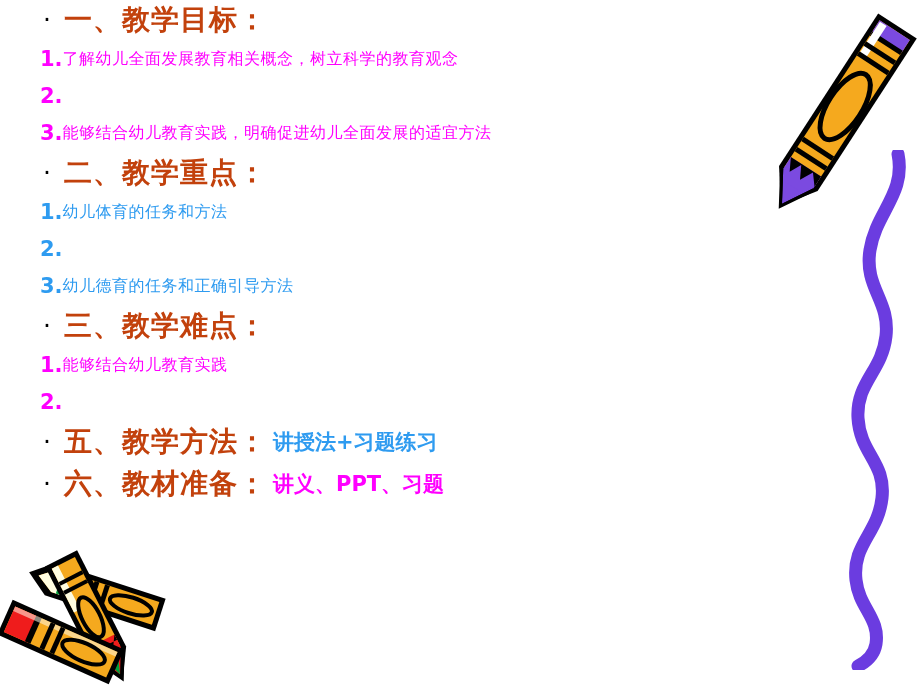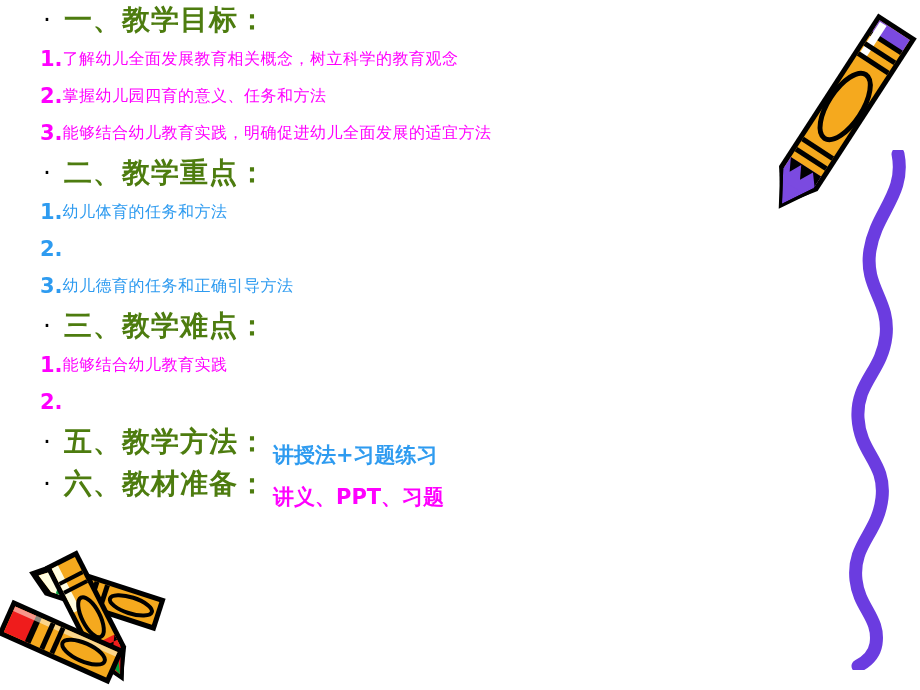--- a/index.html
+++ b/index.html
@@ -18,30 +18,29 @@
   .row{display:flex;align-items:flex-start;white-space:nowrap;}
 
   
   .head-row{height:42px;}
   .head-bullet{
     width:34px;margin-left:30px;color:#000;
     font-size:25px;line-height:40px;text-align:center;
     font-family:"DejaVu Sans","Liberation Sans",sans-serif;
   }
   .head-text{
-    color:#4d7c0f;font-weight:bold;
+    color:#c2410c;font-weight:bold;
     font-size:28px;line-height:40px;
     letter-spacing:1px;
     font-family:"DejaVu Serif","Liberation Serif",serif;
   }
   .head-extra{
     font-weight:bold;font-size:21px;line-height:40px;
     padding-left:6px;
     font-family:"DejaVu Sans","Liberation Sans",sans-serif;
-    margin-top:13px;
   }
 
   
   .sub-row{height:37px;padding-left:40px;}
   .sub-num{
     font-weight:bold;font-size:21px;line-height:34px;
     font-family:"DejaVu Sans","Liberation Sans",sans-serif;
   }
   .sub-text{
     font-size:16px;line-height:34px;letter-spacing:.5px;
@@ -65,21 +64,20 @@
       <div class="row head-row">
         <span class="head-bullet">·</span>
         <span class="head-text">一、教学目标：</span>
       </div>
       <div class="row sub-row">
         <span class="sub-num c-magenta">1.</span>
         <span class="sub-text c-magenta">了解幼儿全面发展教育相关概念，树立科学的教育观念</span>
       </div>
       <div class="row sub-row">
         <span class="sub-num c-magenta">2.</span>
-        <span class="sub-text c-magenta">掌握幼儿园四育的意义、任务和方法</span>
       </div>
       <div class="row sub-row">
         <span class="sub-num c-magenta">3.</span>
         <span class="sub-text c-magenta">能够结合幼儿教育实践，明确促进幼儿全面发展的适宜方法</span>
       </div>
       <div class="row head-row">
         <span class="head-bullet">·</span>
         <span class="head-text">二、教学重点：</span>
       </div>
       <div class="row sub-row">

